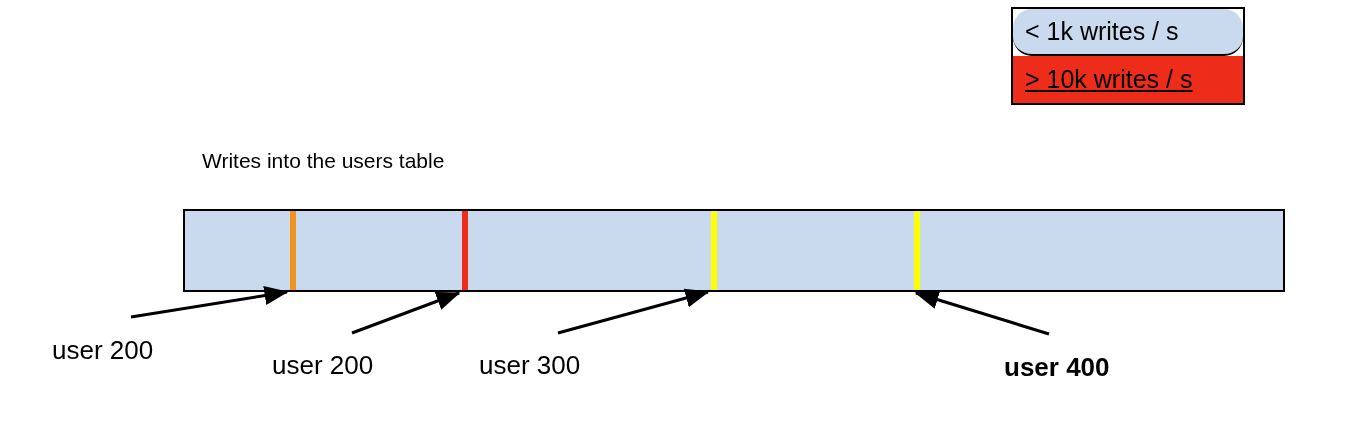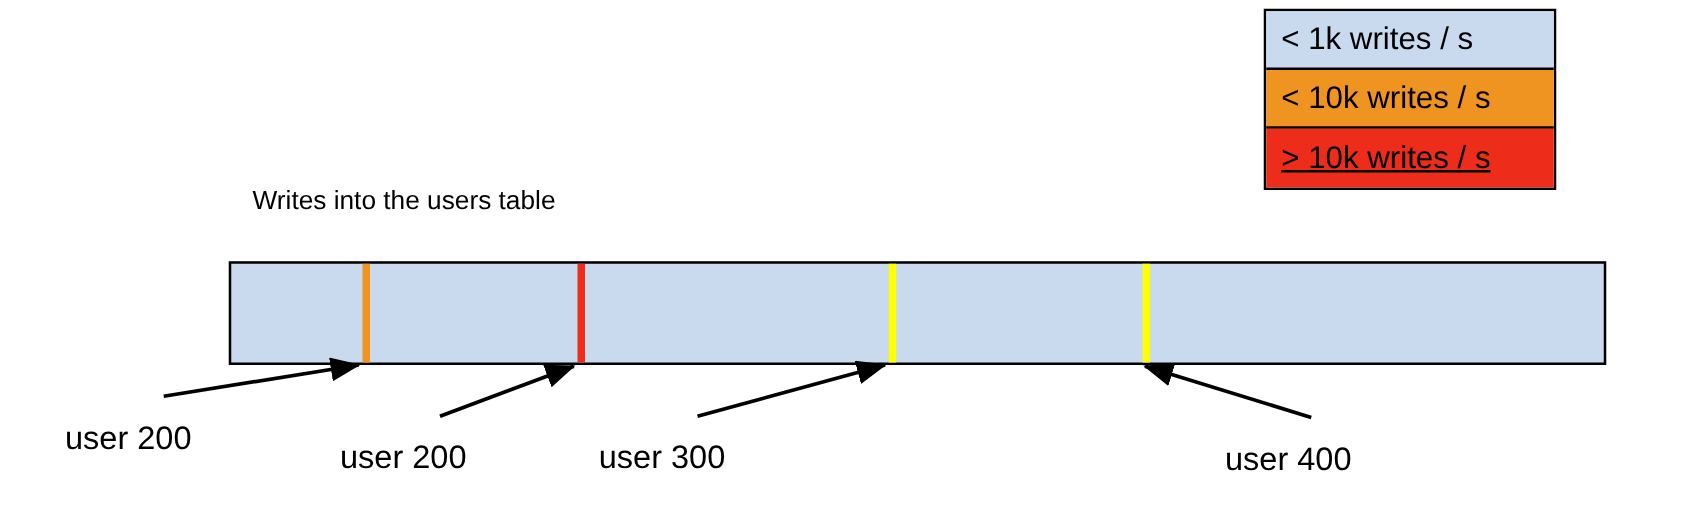--- a/index.html
+++ b/index.html
@@ -85,25 +85,22 @@
     position: absolute;
     font-size: 26px;
     line-height: 1;
     white-space: nowrap;
   }
 </style>
 </head>
 <body>
 
 <div id="legend">
-  <div class="legend-row" style="background:#c9d9ee;">
+  <div class="legend-row" style="background:#c9d9ee;border-radius:19px;">
     <span class="legend-label">&lt; 1k writes / s</span>
-  </div>
-  <div class="legend-row" style="background:#ef9421;">
-    <span class="legend-label">&lt; 10k writes / s</span>
   </div>
   <div class="legend-row" style="background:#ed2c19;text-decoration:underline;">
     <span class="legend-label">&gt; 10k writes / s</span>
   </div>
 </div>
 
 <div id="caption">Writes into the users table</div>
 
 <div id="bar" style="background:#c9d9ee;">
   <div class="marker" style="left:105px; background:#ef9421;"></div>
@@ -120,13 +117,13 @@
   </defs>
   <line x1="131" y1="317" x2="287" y2="292" stroke="#000000" stroke-width="3" marker-end="url(#ah)"></line>
   <line x1="352" y1="333" x2="459" y2="293" stroke="#000000" stroke-width="3" marker-end="url(#ah)"></line>
   <line x1="558" y1="333" x2="708" y2="292" stroke="#000000" stroke-width="3" marker-end="url(#ah)"></line>
   <line x1="1049" y1="334" x2="916" y2="293" stroke="#000000" stroke-width="3" marker-end="url(#ah)"></line>
 </svg>
 
 <div class="user-label" style="left:52px; top:337px;">user 200</div>
 <div class="user-label" style="left:272px; top:352px;">user 200</div>
 <div class="user-label" style="left:479px; top:352px;">user 300</div>
-<div class="user-label" style="left:980px; top:354px;">user 400</div>
+<div class="user-label" style="left:1004px; top:354px;font-weight:bold;">user 400</div>
 
 </body></html>

